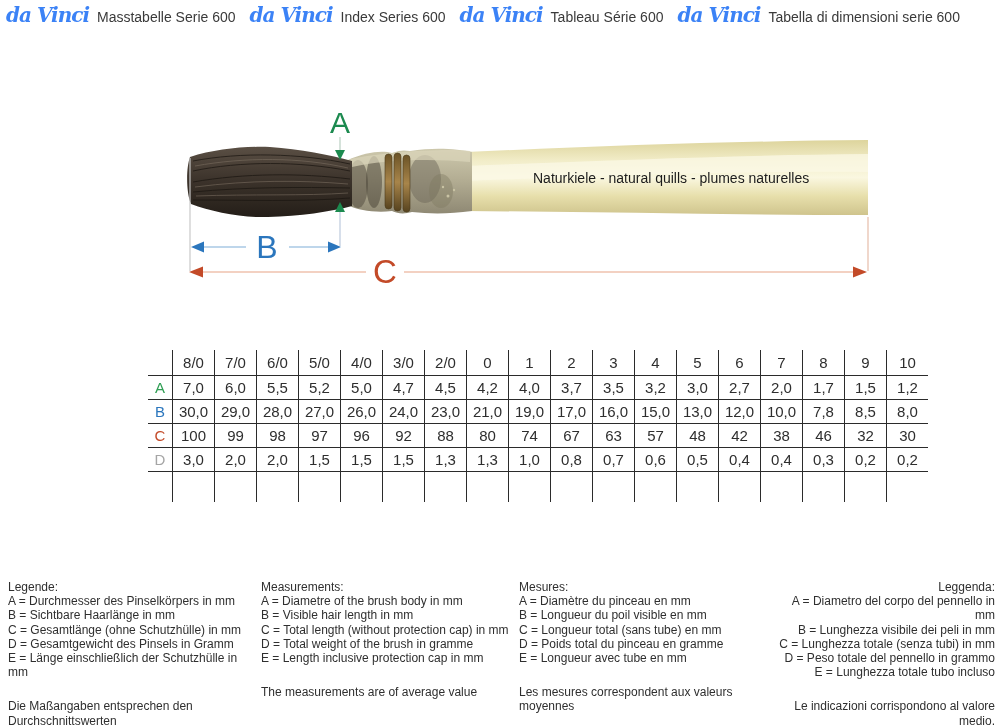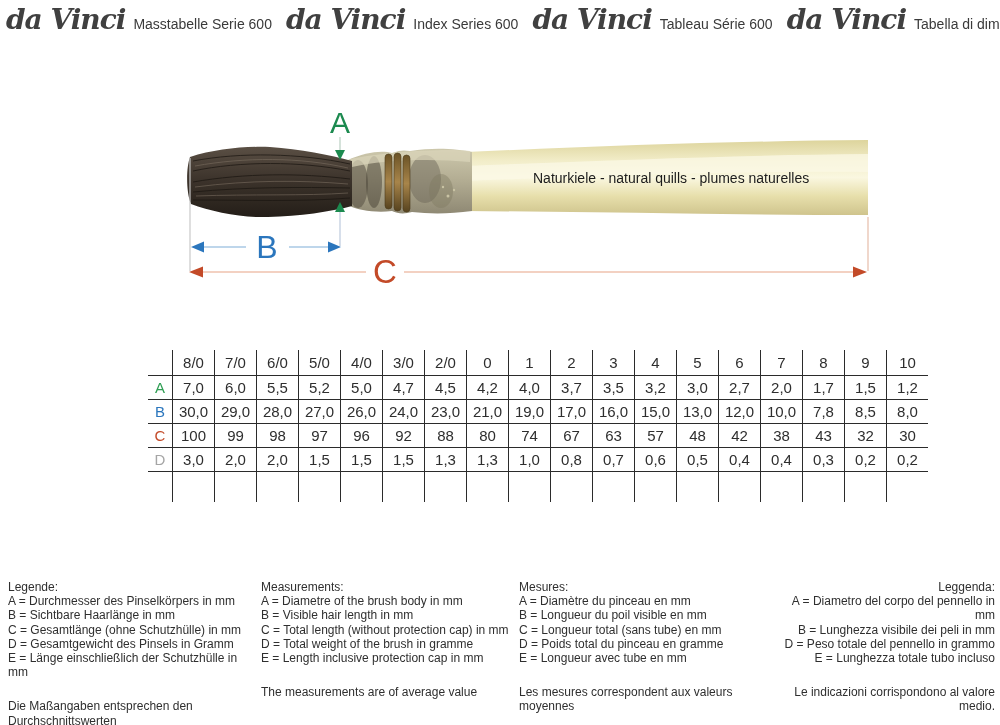--- a/index.html
+++ b/index.html
@@ -3,21 +3,21 @@
 <meta charset="utf-8">
 <style>
   html,body{margin:0;padding:0;background:#fff;}
   #page{position:relative;width:1000px;height:725px;background:#ffffff;overflow:hidden;
         font-family:"Liberation Sans",sans-serif;color:#2e2e2e;}
 
   
   #header-bar{position:absolute;top:3px;left:6px;width:990px;display:flex;
               align-items:baseline;white-space:nowrap;}
   .brand{font-family:"DejaVu Serif",serif;font-style:italic;font-weight:bold;
-         font-size:28px;color:#404040;letter-spacing:-1px;margin-right:8px;}
+         font-size:20px;color:#3b82f6;letter-spacing:-1px;margin-right:8px;}
   .series-title{font-size:14px;color:#3a3a3a;margin-right:14px;}
 
   
   #illustration{position:absolute;left:0;top:0;width:1000px;height:345px;}
   #illustration svg{position:absolute;left:0;top:0;}
   .dim-label{font-family:"Liberation Sans",sans-serif;}
 
   
   #spec-table{position:absolute;left:140px;top:350px;border-collapse:collapse;
               table-layout:fixed;margin-left:8px;}
@@ -232,21 +232,21 @@
           <td>92</td>
           <td>88</td>
           <td>80</td>
           <td>74</td>
           <td>67</td>
           <td>63</td>
           <td>57</td>
           <td>48</td>
           <td>42</td>
           <td>38</td>
-          <td>43</td>
+          <td>46</td>
           <td>32</td>
           <td>30</td>
         </tr>
         <tr>
           <td class="lbl" style="color: rgb(165, 165, 165);">D</td>
           <td>3,0</td>
           <td>2,0</td>
           <td>2,0</td>
           <td>1,5</td>
           <td>1,5</td>
@@ -313,19 +313,20 @@
         <div class="legend-item">B = Longueur du poil visible en mm</div>
         <div class="legend-item">C = Longueur total (sans tube) en mm</div>
         <div class="legend-item">D = Poids total du pinceau en gramme</div>
         <div class="legend-item">E = Longueur avec tube en mm</div>
         <div class="legend-note">Les mesures correspondent aux valeurs moyennes</div>
       </div>
       <div class="legend l3">
         <div class="legend-title">Leggenda:</div>
         <div class="legend-item">A = Diametro del corpo del pennello in mm</div>
         <div class="legend-item">B = Lunghezza visibile dei peli in mm</div>
+        <div class="legend-item">C = Lunghezza totale (senza tubi) in mm</div>
         <div class="legend-item">D = Peso totale del pennello in grammo</div>
         <div class="legend-item">E = Lunghezza totale tubo incluso</div>
         <div class="legend-note">Le indicazioni corrispondono al valore medio.</div>
       </div>
     </div>
 
 </div>
 
 </body></html>

